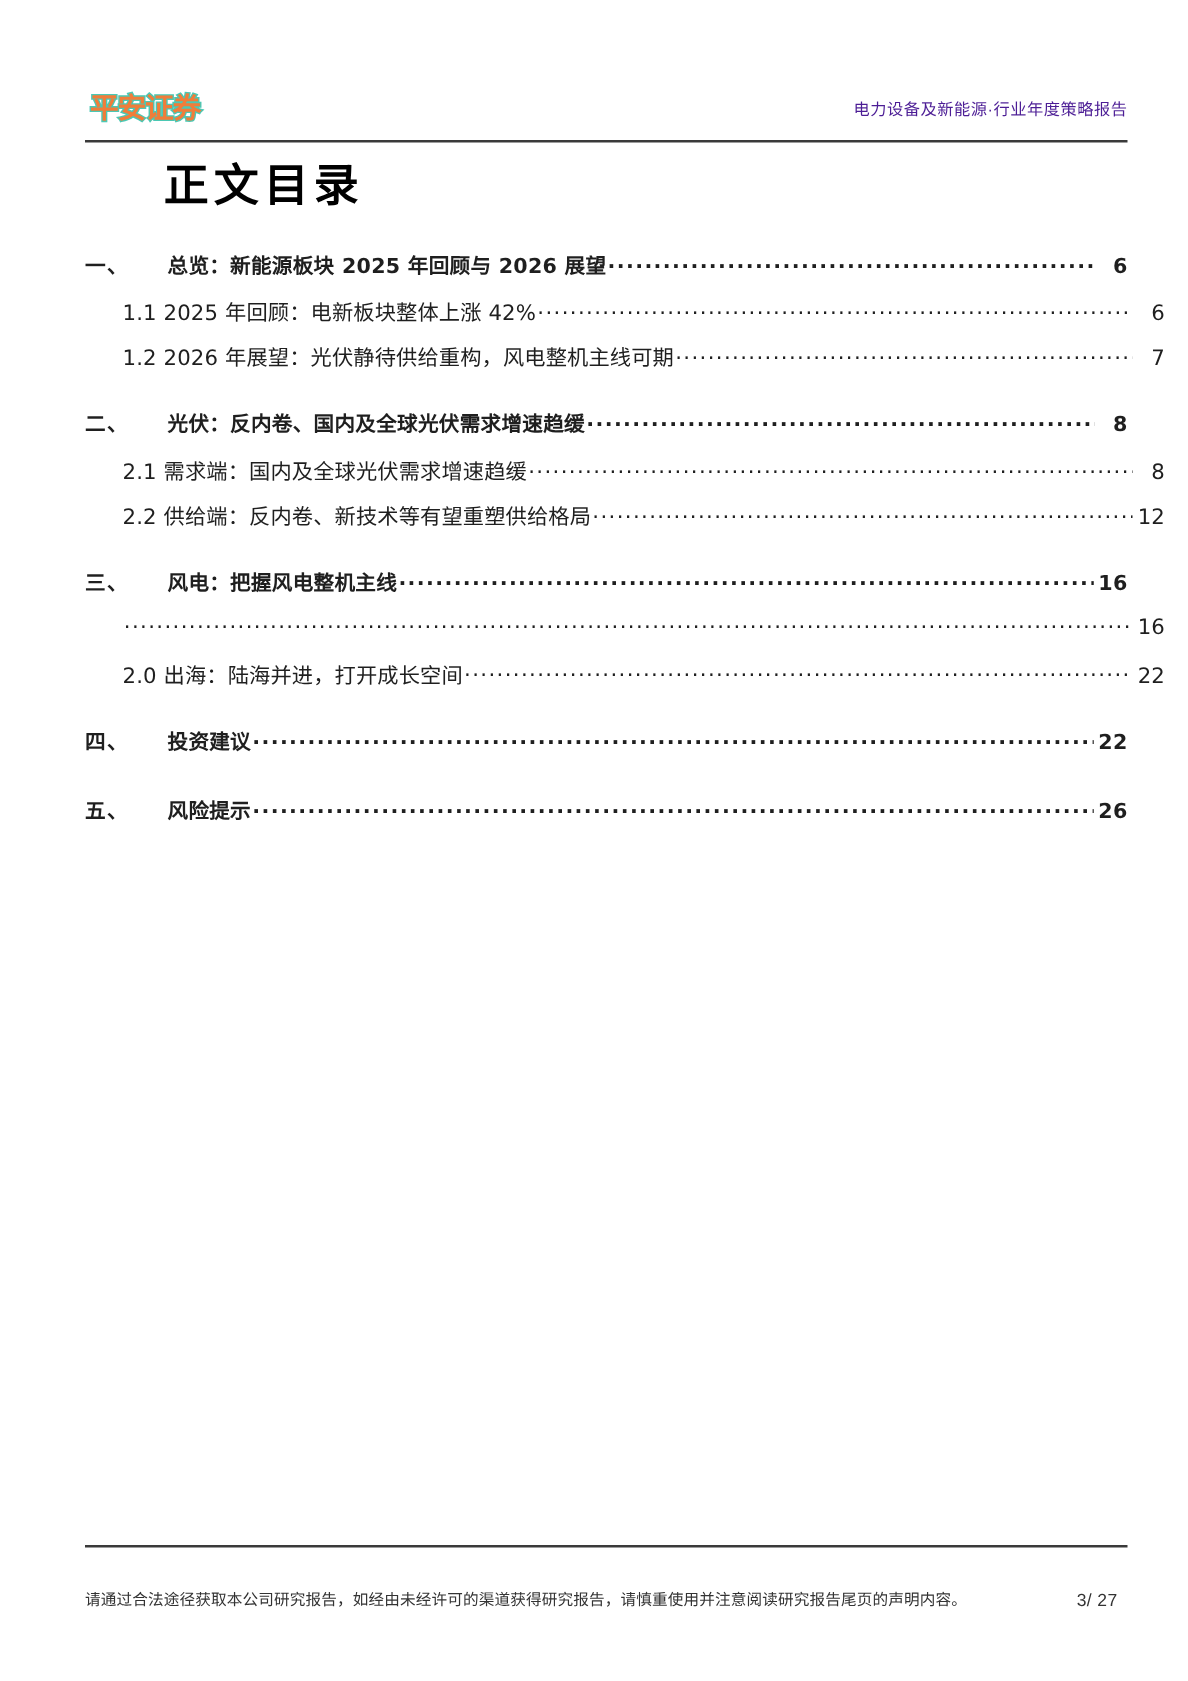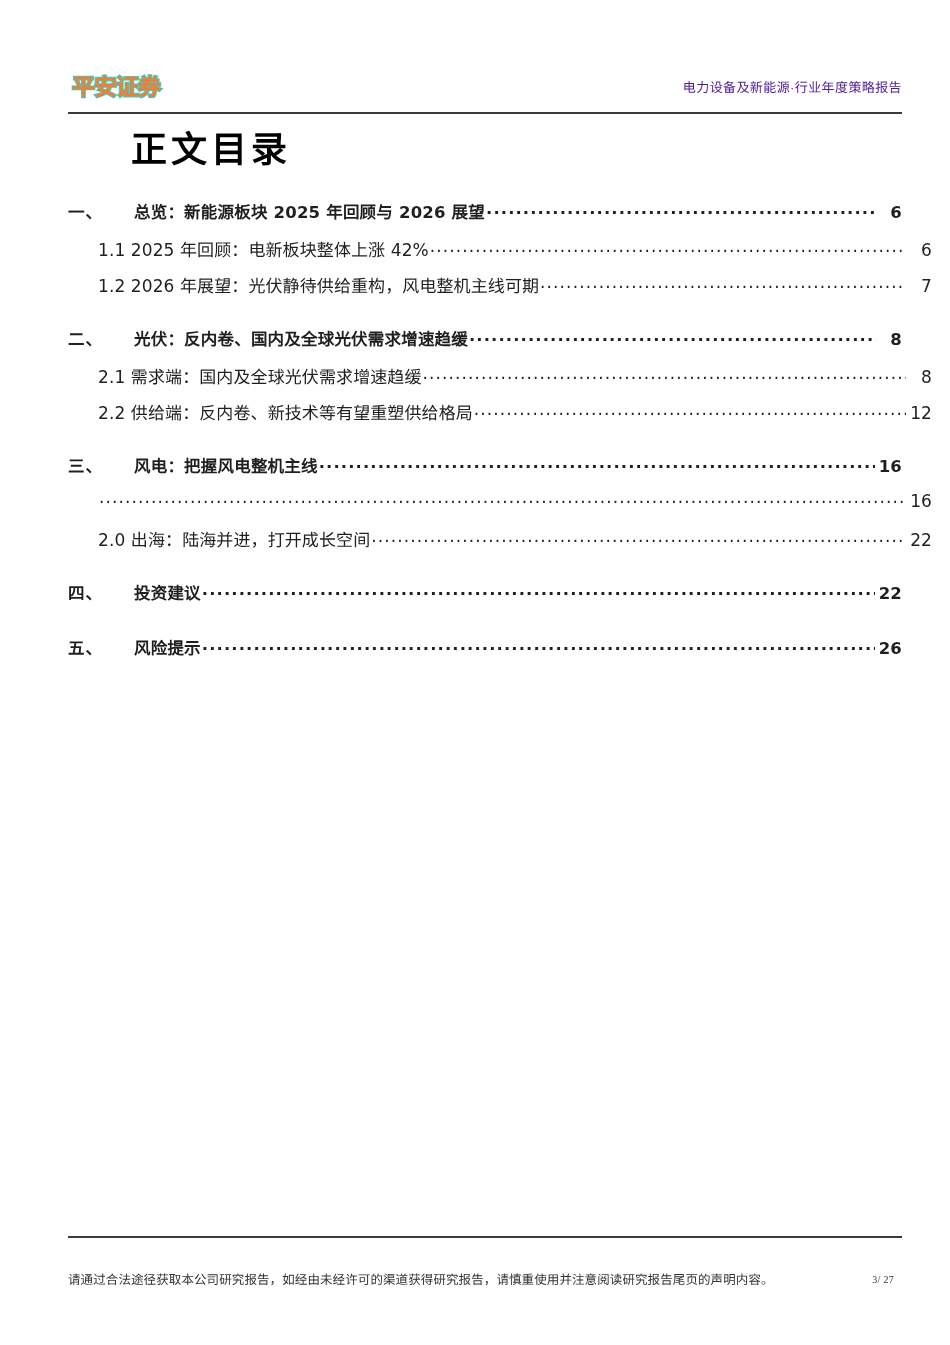--- a/index.html
+++ b/index.html
@@ -167,27 +167,27 @@
   }
   .footer-note {
     font-size: 12.5px;
     line-height: 20px;
     color: #333333;
     letter-spacing: 0.1px;
     white-space: nowrap;
     font-family: "DejaVu Sans", "Liberation Sans", sans-serif;
   }
   .footer-page {
-    font-size: 10px;
+    font-size: 14px;
     line-height: 20px;
     color: #333333;
     letter-spacing: 0.3px;
     white-space: nowrap;
     padding-right: 8px;
-    font-family: Liberation Serif, serif;
+    font-family: Liberation Sans, sans-serif;
     margin-left: 48px;
   }
 </style>
 </head>
 <body>
 
 <div class="page">
 
   <div class="page-header">
     <div class="brand-logo">平安证券</div>

